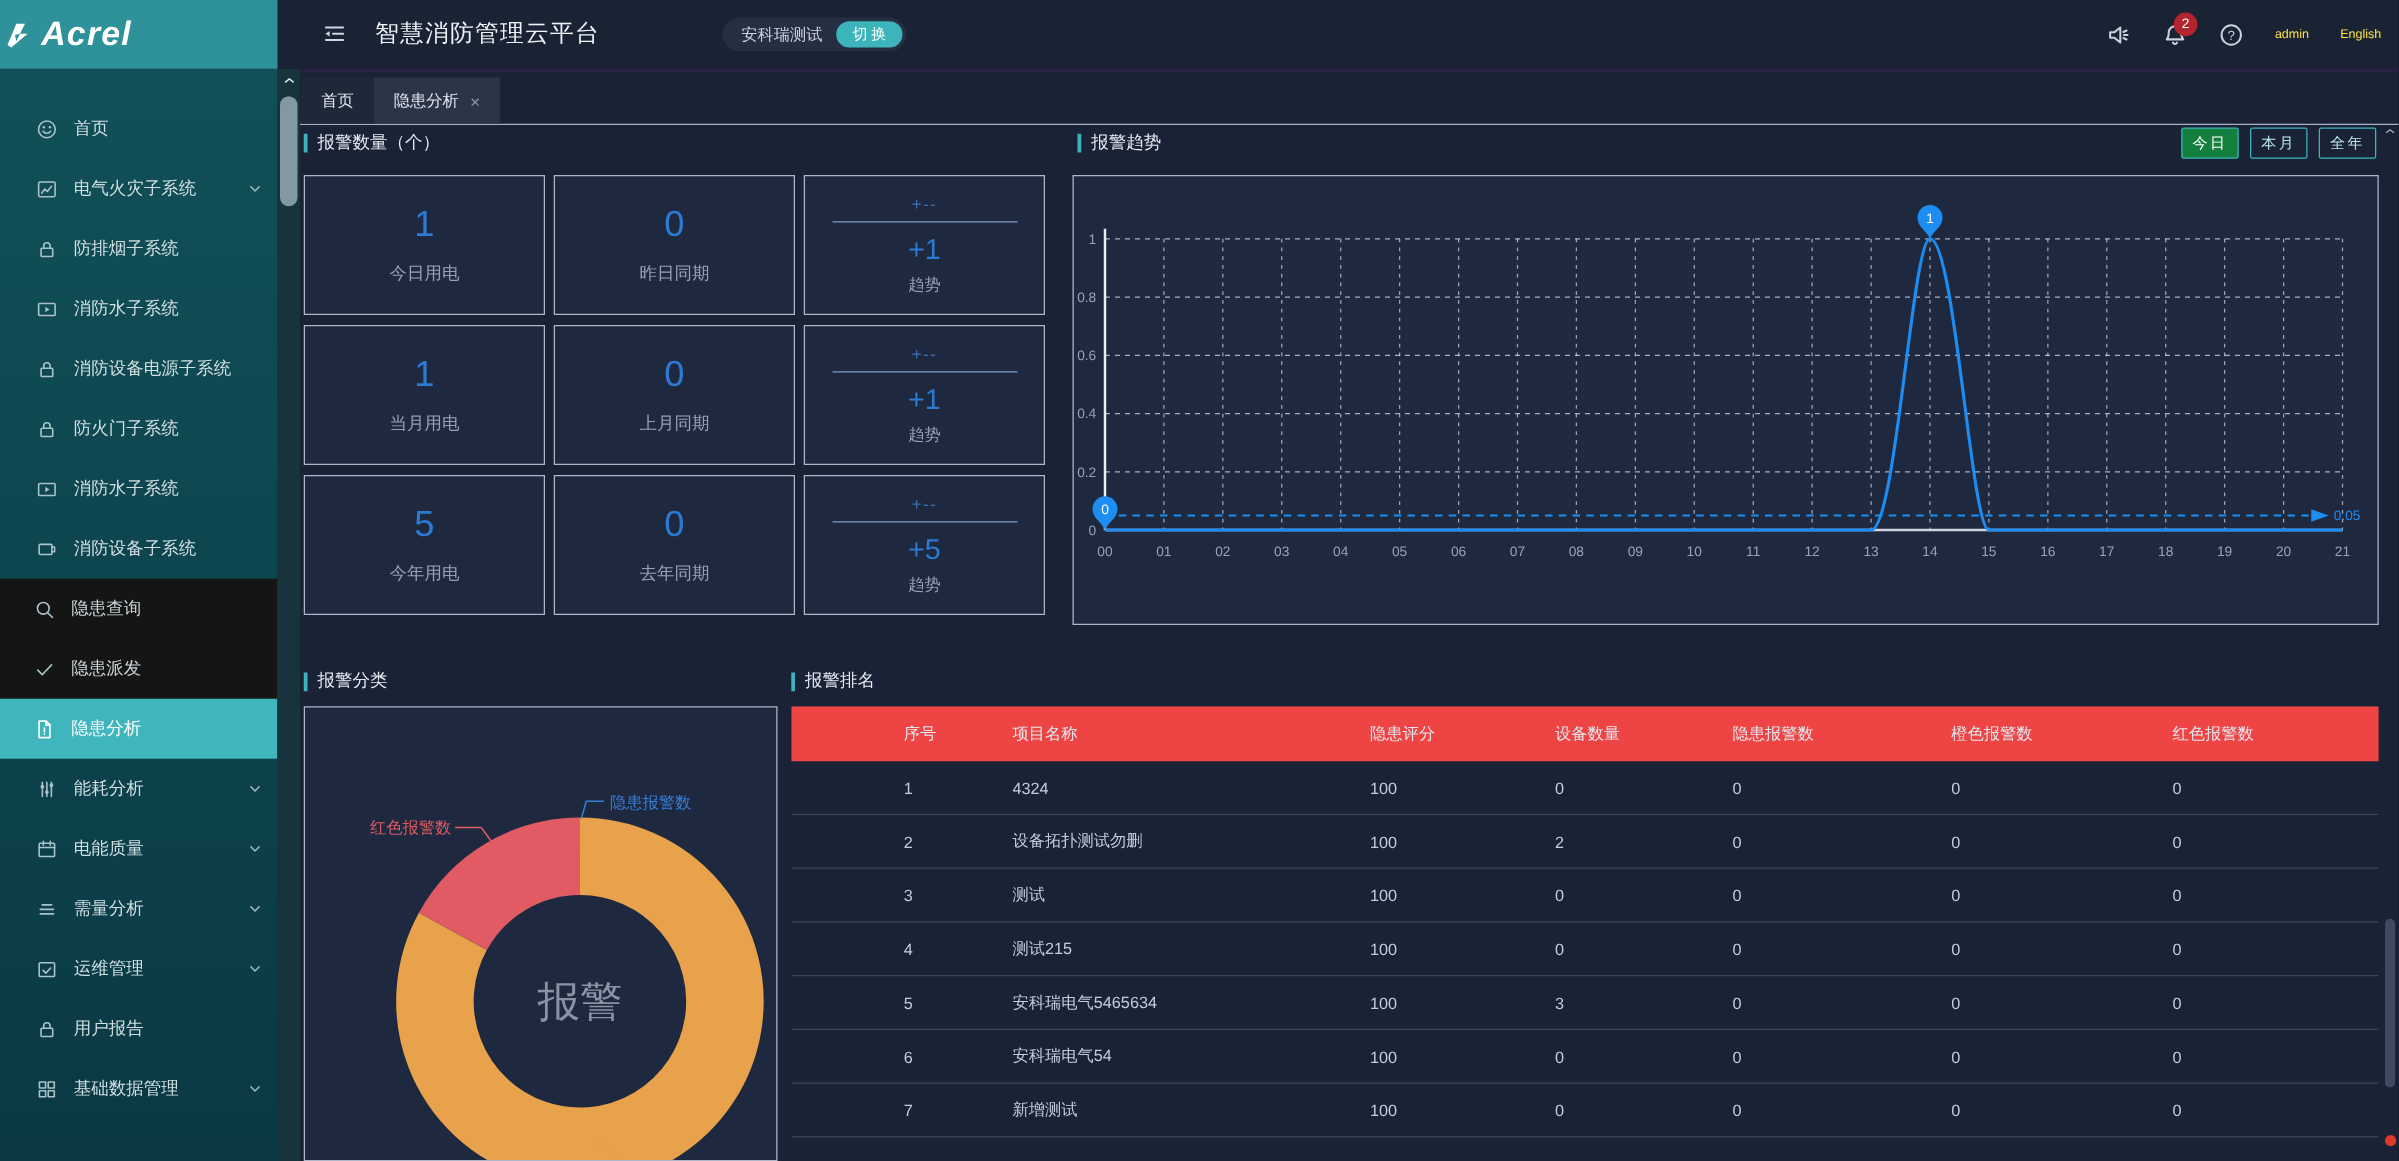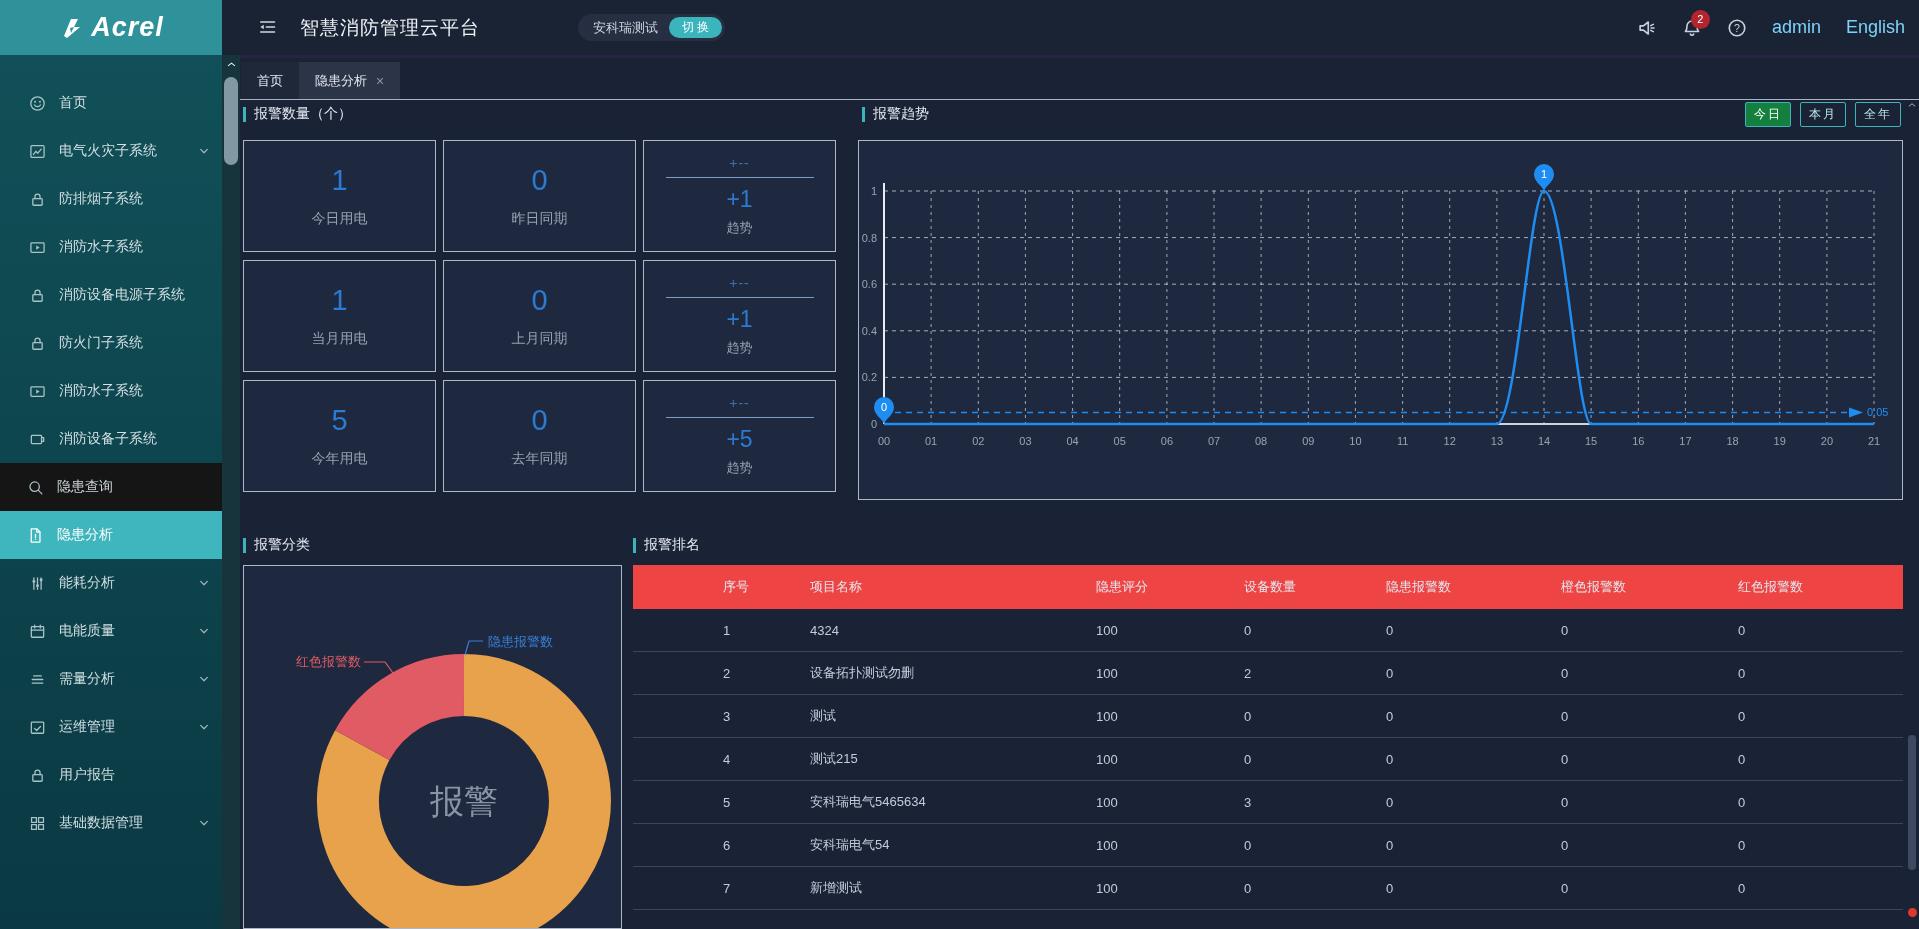--- a/index.html
+++ b/index.html
@@ -4,39 +4,39 @@
 <style>
   * { box-sizing: border-box; }
   body { margin:0; background:#10151f; }
   .app { position:relative; width:1919px; height:929px; overflow:hidden; background:#1a2336;
          color:#dfe4ec; font-family:"Liberation Sans","DejaVu Sans",sans-serif; }
   button { background:none; border:none; padding:0; color:inherit; font-family:inherit; cursor:pointer; }
 
   
   .hdr { position:absolute; top:0; left:0; width:100%; height:55px; background:#1a2334; z-index:5; }
   .logo { position:absolute; left:0; top:0; width:222px; height:55px; background:#2f929a;
-          display:flex; align-items:center; justify-content:center; gap:7px; }
+          display:flex; align-items:center; gap:7px; }
   .logo-text { font-size:27px; font-weight:bold; font-style:italic; color:#fff; letter-spacing:1px; }
   .collapse { position:absolute; left:254px; top:15px; width:26px; height:26px; color:#cfd6e2; }
   .collapse svg, .hicon svg { width:20px; height:20px; fill:none; stroke:currentColor; stroke-width:1.3;
           stroke-linecap:round; stroke-linejoin:round; }
   .app-title { position:absolute; left:300px; top:0; line-height:55px; font-size:19px; font-weight:normal;
           color:#eef1f6; letter-spacing:1px; }
   .tenant { position:absolute; left:578px; top:14px; height:27px; background:#262e41; border-radius:14px;
           display:flex; align-items:center; padding:0 3px 0 15px; gap:11px; }
   .tenant-name { font-size:13px; color:#ccd3df; }
   .switch { height:21px; padding:0 10px 0 13px; background:#3cb4bc; border-radius:11px; color:#fff;
           font-size:12px; letter-spacing:3px; }
   .hdr-right { position:absolute; right:14px; top:0; height:55px; display:flex; align-items:center;
           gap:25px; color:#c9d1dd; }
   .hicon { position:relative; display:flex; }
   .badge { position:absolute; top:-8px; left:9px; min-width:19px; height:19px; border-radius:10px;
           background:#b3252e; color:#fff; font-size:11px; display:flex; align-items:center;
           justify-content:center; padding:0 4px; }
-  .admin,.lang { font-size:18px; color:#7dd3fc; cursor:pointer; }
+  .admin,.lang { font-size:10px; color:#fde047; cursor:pointer; }
   .tf { fill:currentColor; stroke:none; }
 
   
   .side { position:absolute; left:0; top:55px; width:222px; bottom:0;
           background:linear-gradient(180deg,#115058 0%,#0a3943 100%); overflow:hidden; }
   #side-menu { padding-top:24px; }
   .side-item { display:flex; align-items:center; height:48px; padding-left:29px; color:#d2dfe3;
           font-size:14px; position:relative; cursor:pointer; }
   .mi { width:17px; height:17px; margin-right:13px; color:#a9c3c9; display:inline-flex; flex:none; }
   .mi svg { width:100%; height:100%; fill:none; stroke:currentColor; stroke-width:1.2;
@@ -234,20 +234,28 @@
         </div>
         <div class="submenu">
           <div class="side-item">
             <span class="mi">
               <svg viewBox="0 0 16 16">
                 <circle cx="7.2" cy="7.2" r="4.4"></circle>
                 <path d="M10.5 10.5 14 14"></path>
               </svg>
             </span>
             <span>隐患查询</span>
+          </div>
+          <div class="side-item">
+            <span class="mi">
+              <svg viewBox="0 0 16 16">
+                <path d="M3 8.6l3.4 3.4L13.4 4.6"></path>
+              </svg>
+            </span>
+            <span>隐患派发</span>
           </div>
           <div class="side-item active">
             <span class="mi">
               <svg viewBox="0 0 16 16">
                 <path d="M4 1.8h5.4l2.8 2.8v9.6H4Z"></path>
                 <path d="M9.2 1.8v3h3"></path>
                 <path d="M8 7v3"></path>
                 <circle class="f" cx="8" cy="11.6" r="0.6"></circle>
               </svg>
             </span>

